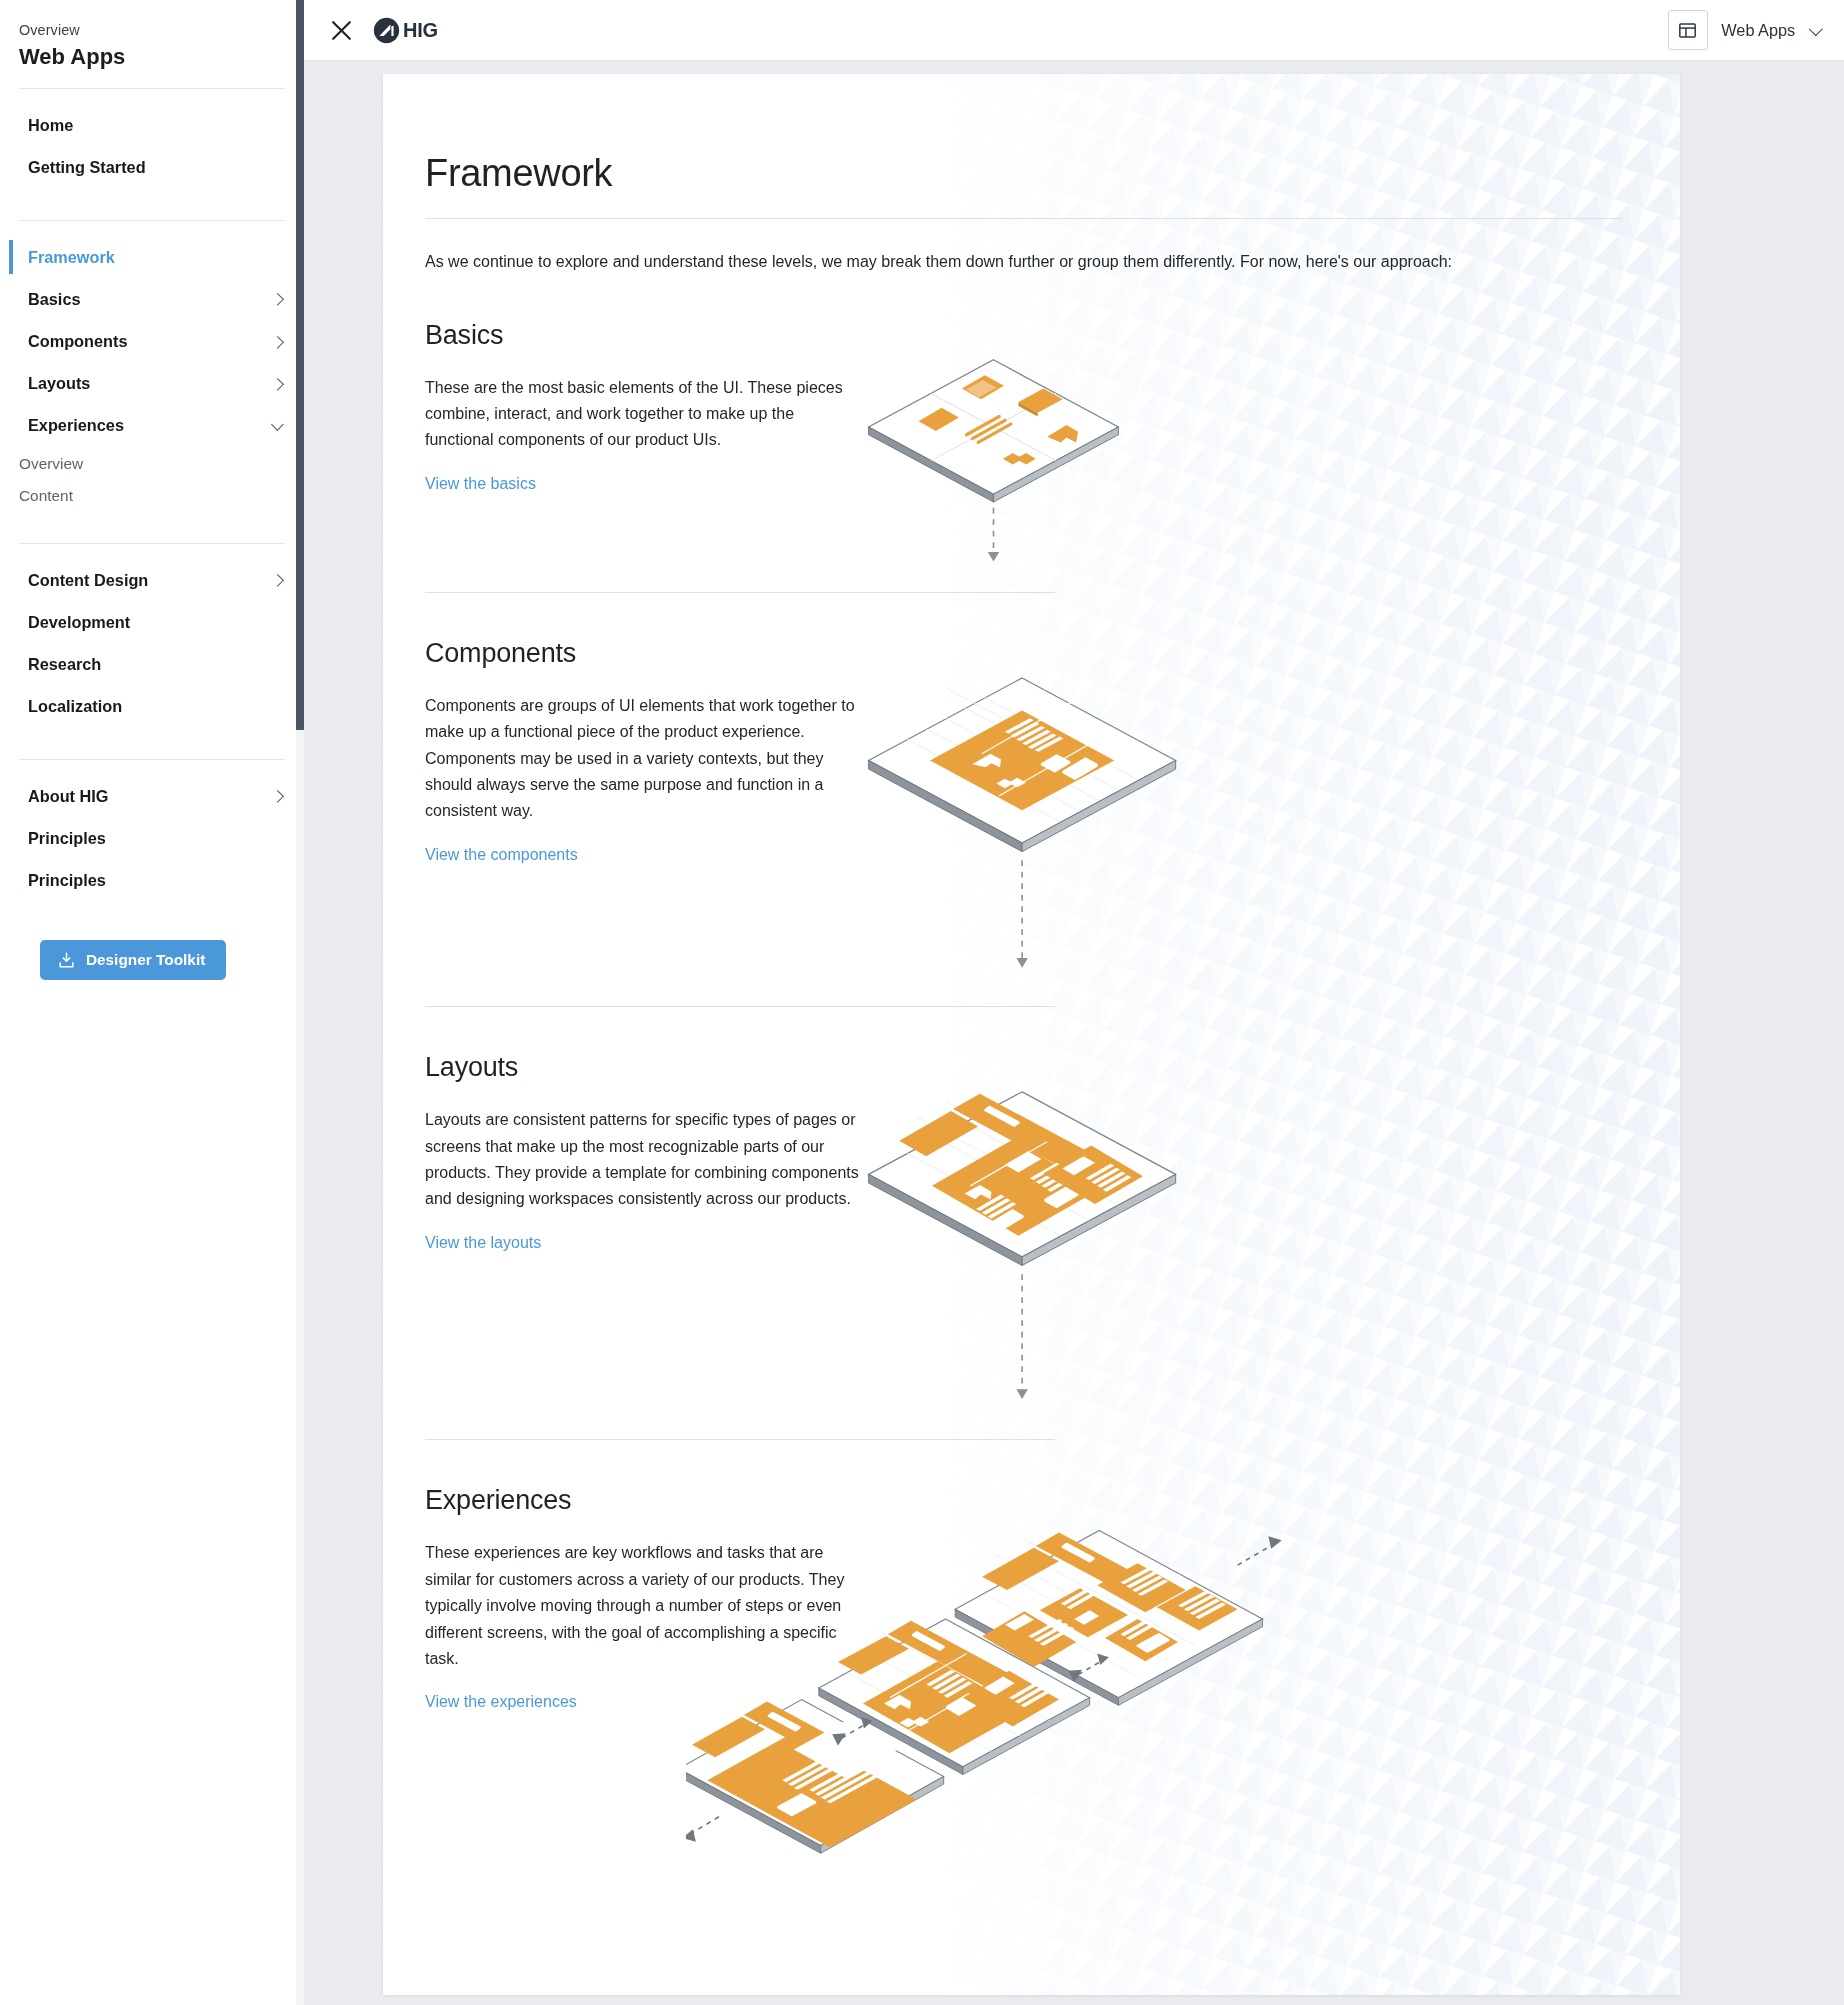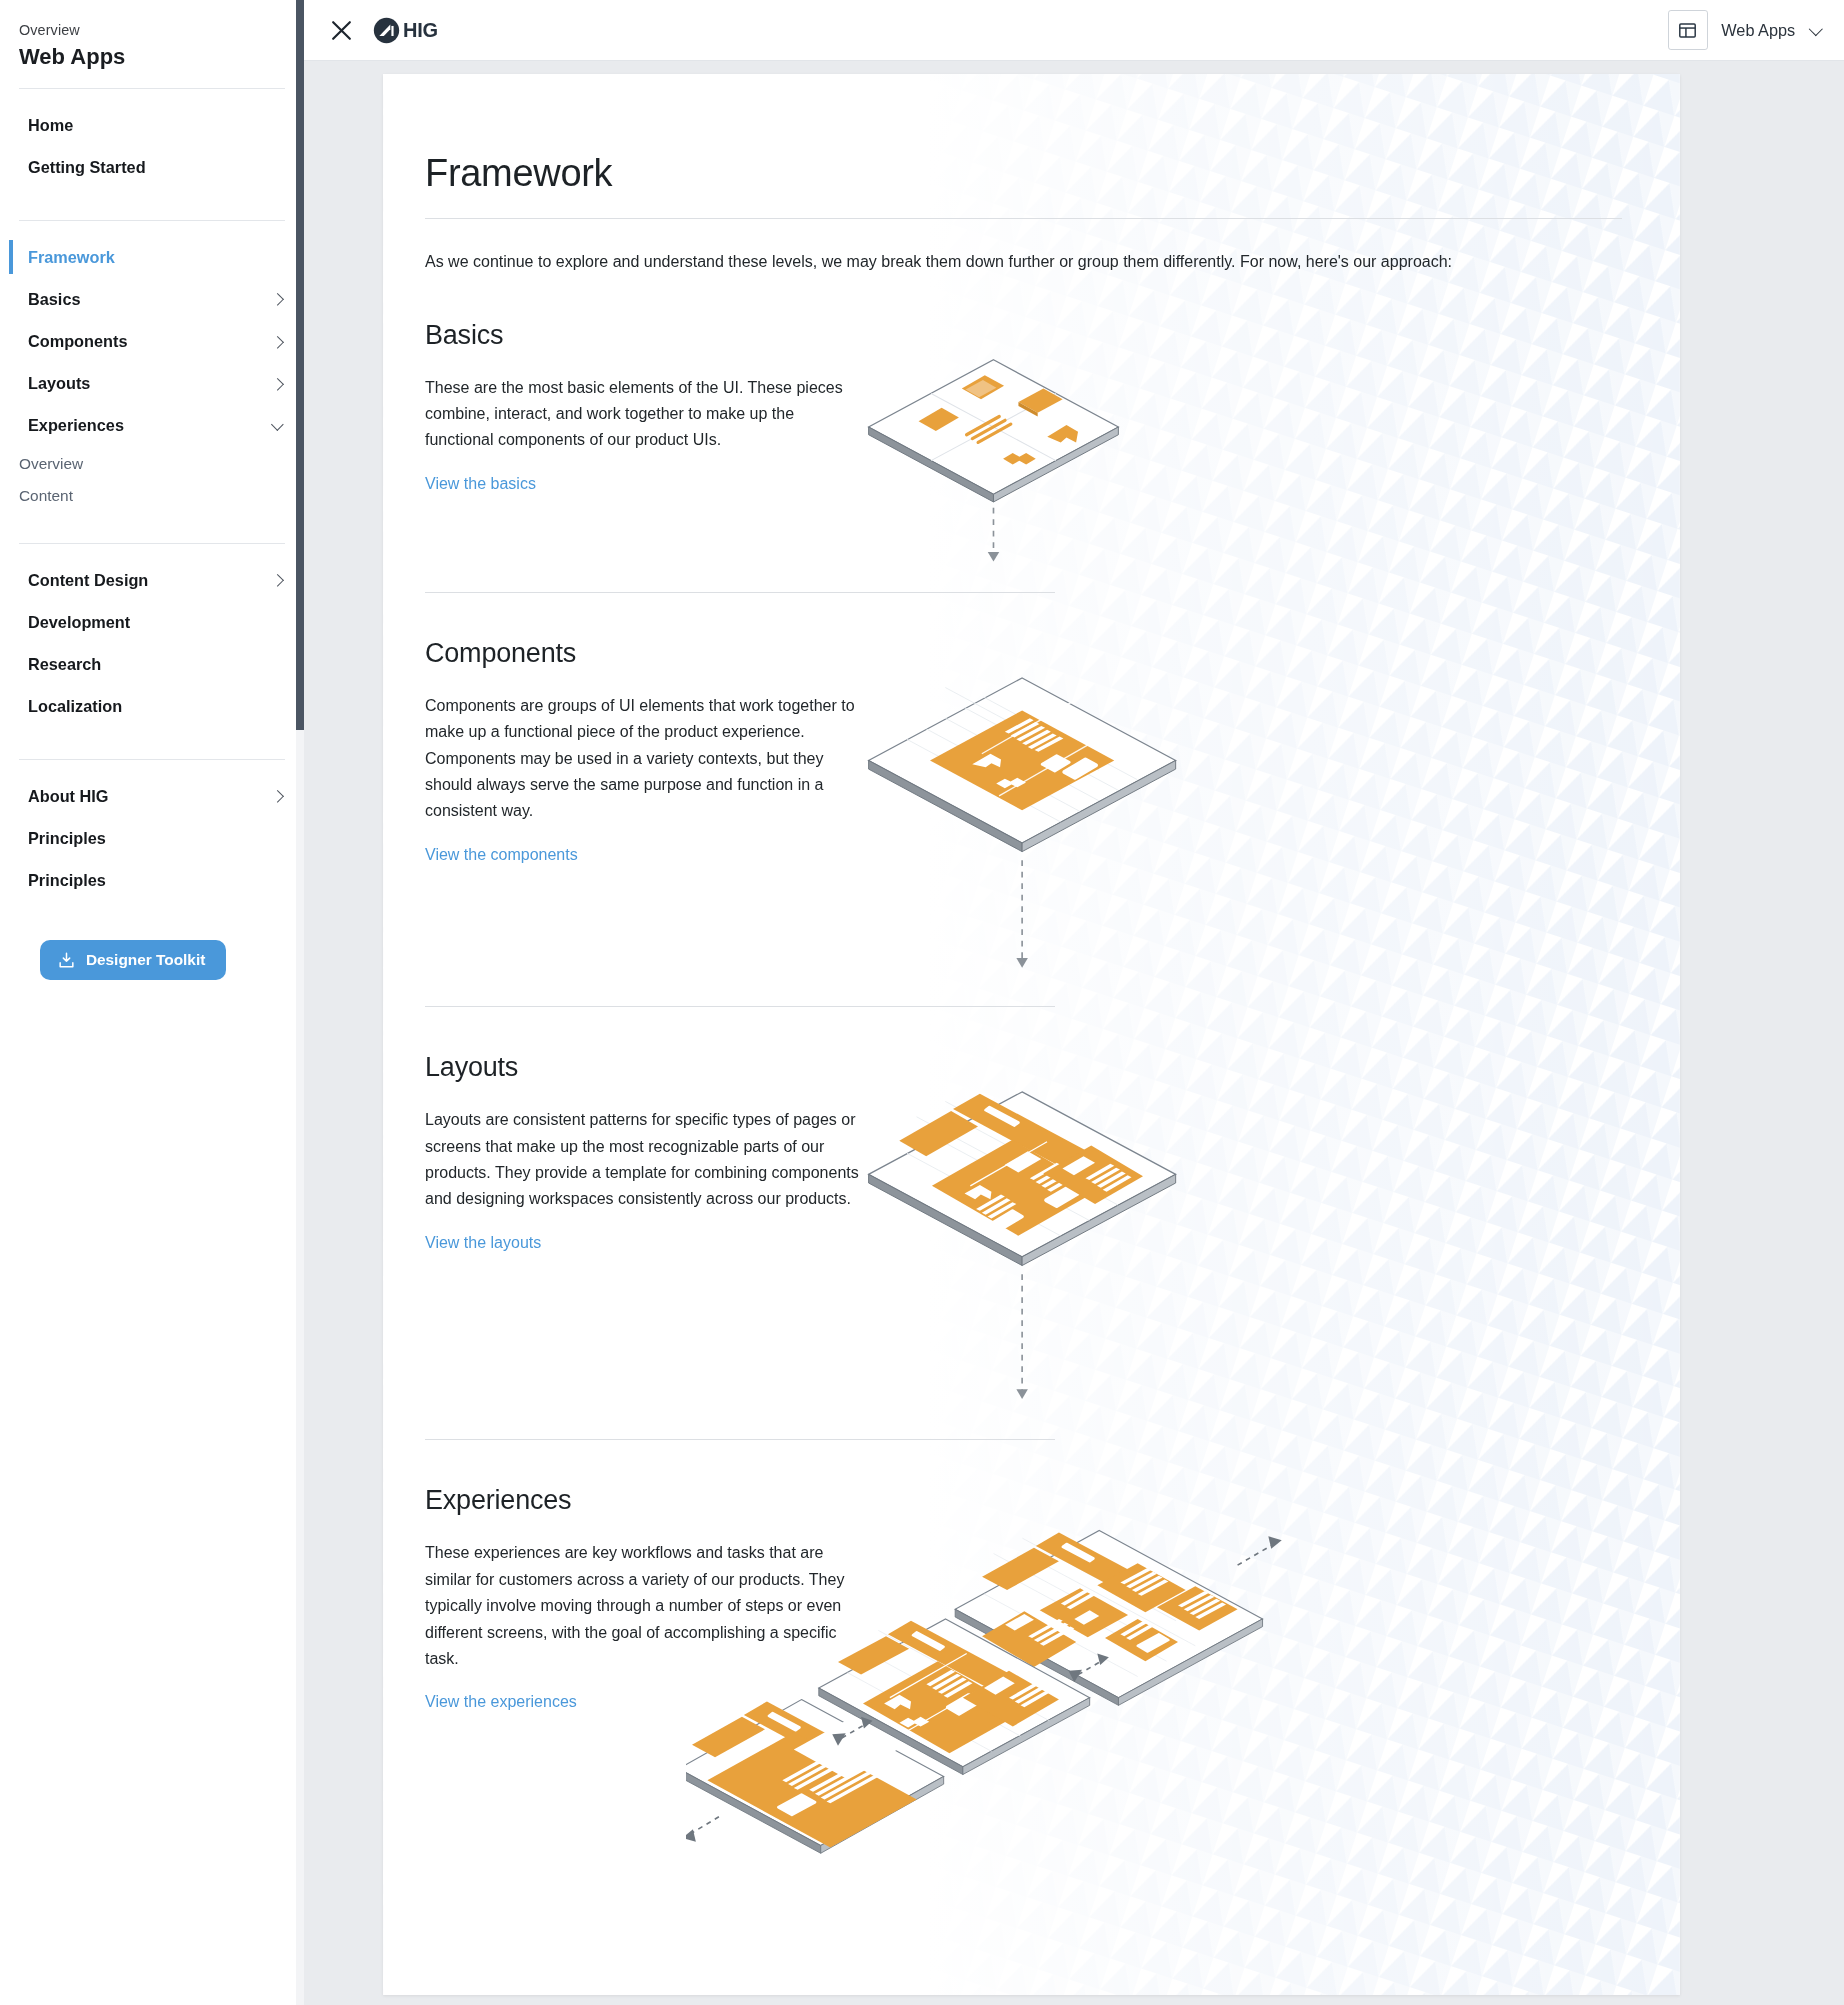--- a/index.html
+++ b/index.html
@@ -52,21 +52,21 @@
     content: ""; position: absolute; left: 1px; top: 1.9px;
     width: 7.7px; height: 7.7px;
     border-right: 1.9px solid #2f3742; border-bottom: 1.9px solid #2f3742;
     transform: rotate(-45deg);
   }
   .chev.down::after { transform: rotate(45deg); top: 0px; left: 1px; }
 
   .toolkit-wrap { padding: 25px 19px 0 19px; display:flex; }
   .toolkit-btn {
     display: inline-flex; align-items: center; gap: 9.6px;
-    background: #4a98da; color: #ffffff; border: none; border-radius: 10px;
+    background: #4a98da; color: #ffffff; border: none; border-radius: 5px;
     padding: 10.6px 21px 10.6px 17.3px; font-size: 15.4px; font-weight: 700;
     font-family: "Liberation Sans", sans-serif; cursor: pointer;
     margin-left: 21px;
   }
   .dl-icon { width: 19px; height: 19px; display:block; }
 
   
   .sb-scroll {
     position: absolute; right: 0px; top: 0; width: 7.7px; height: 2006px;
     background: #f3f4f6;

